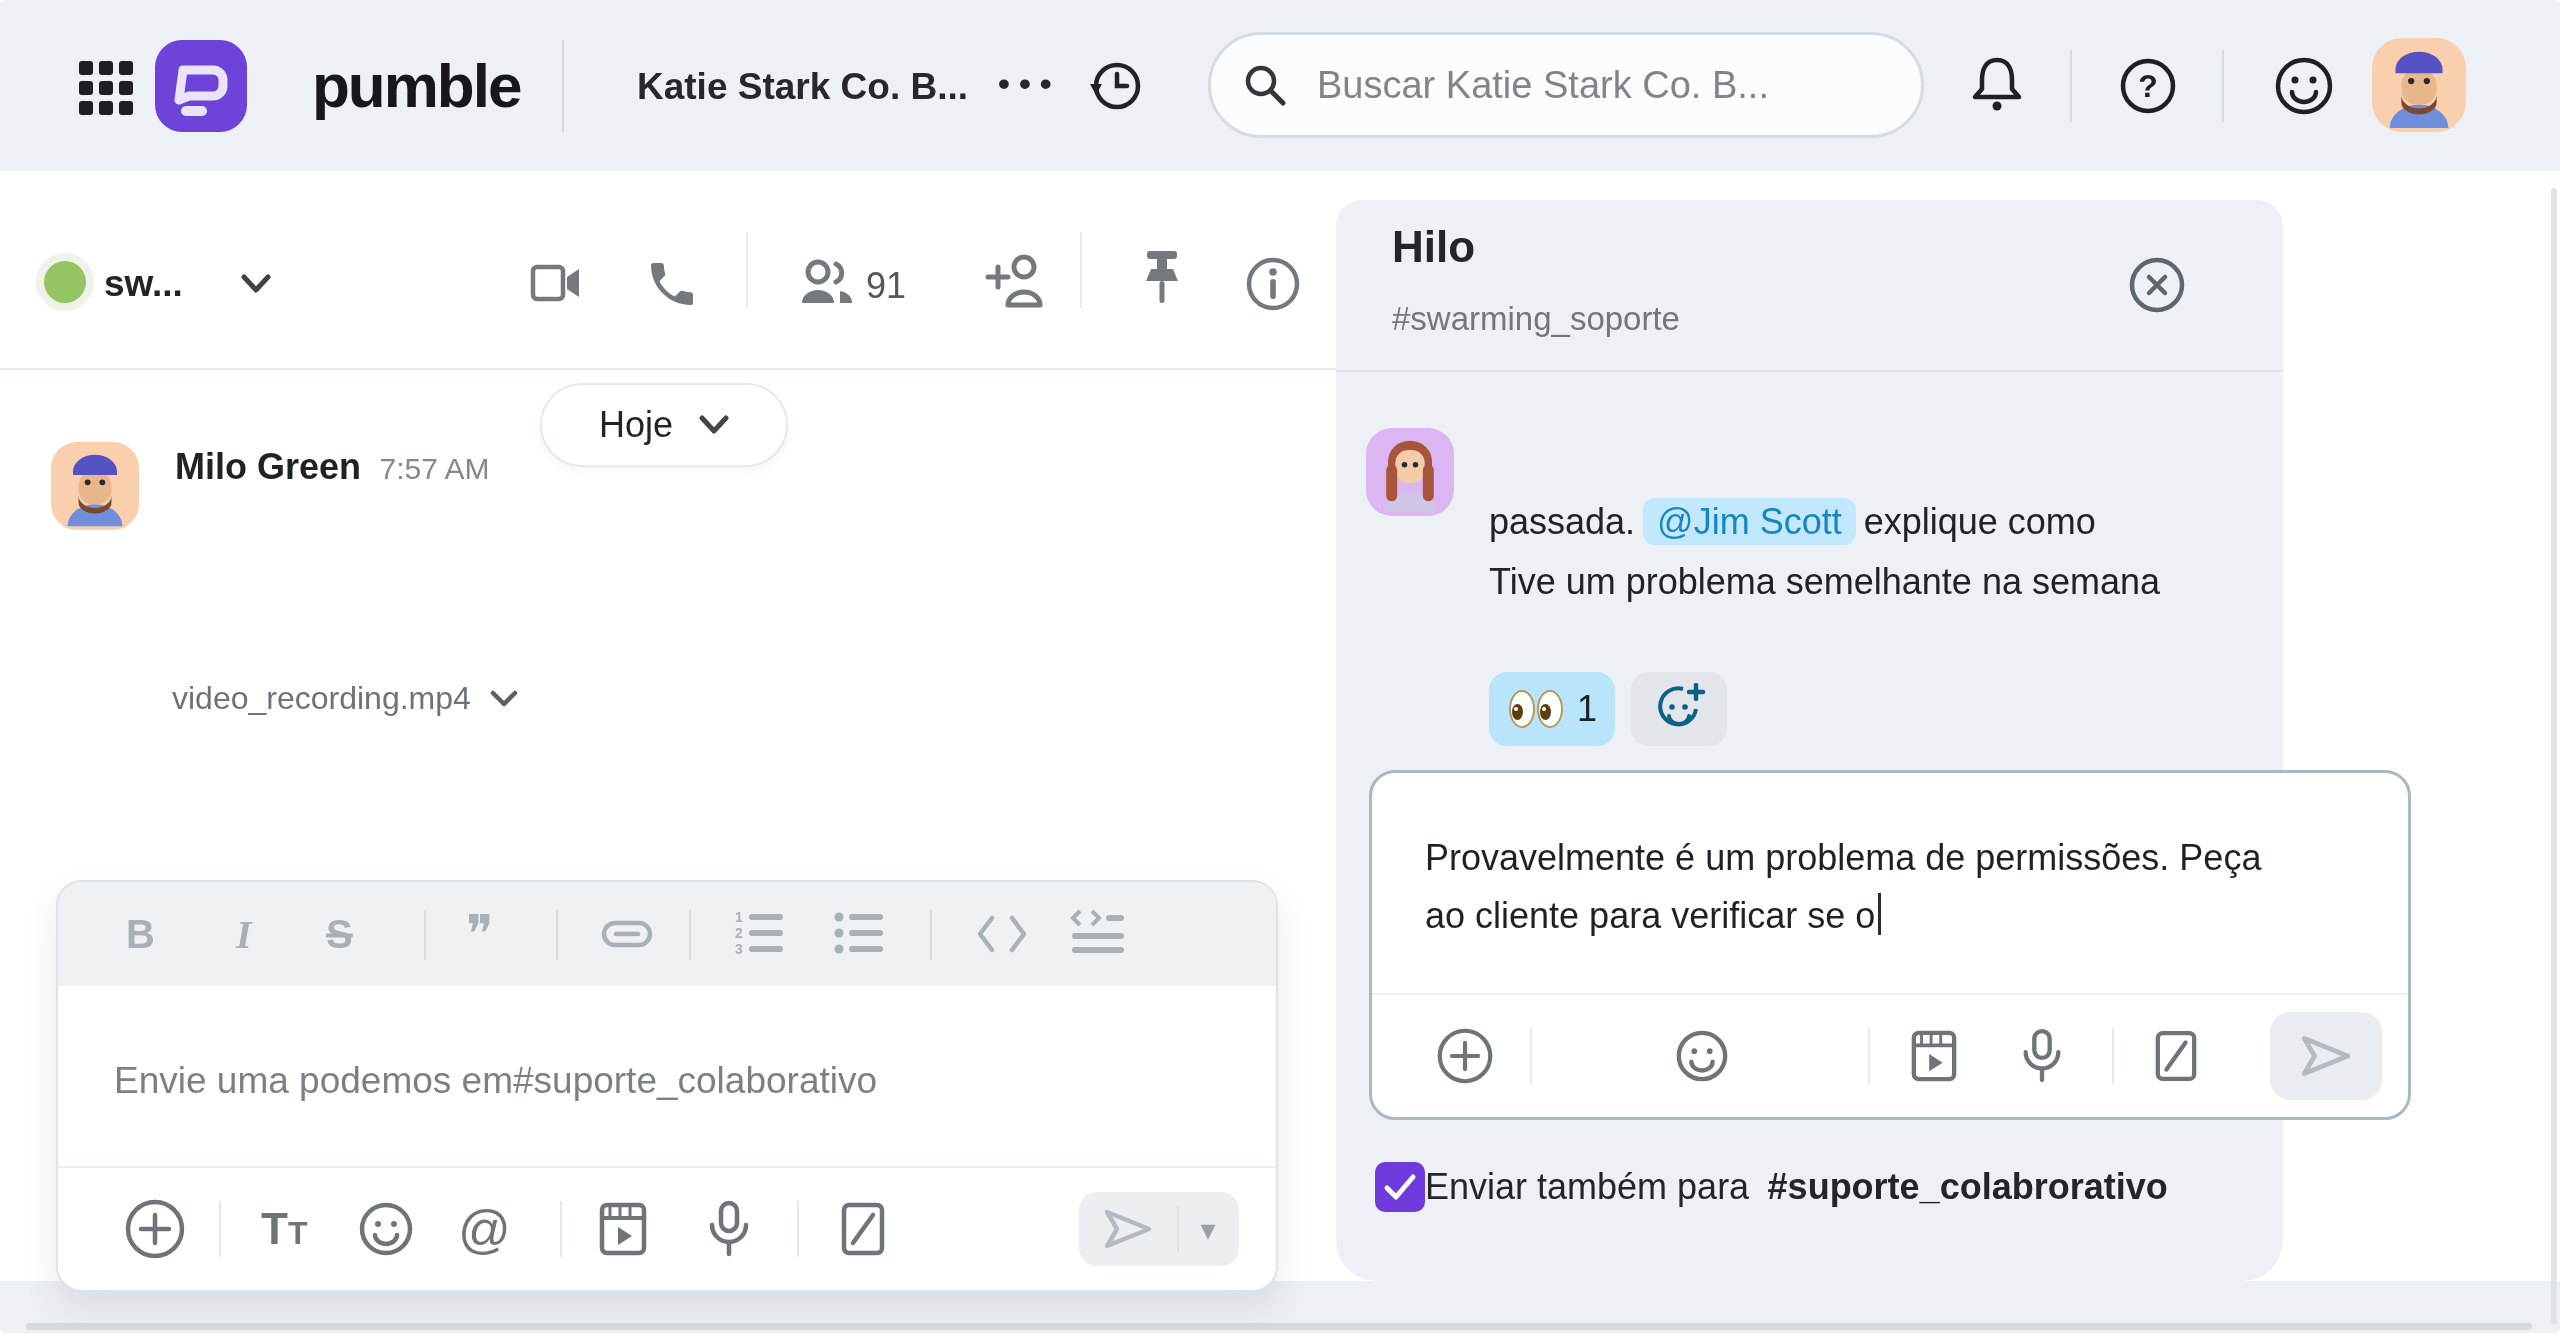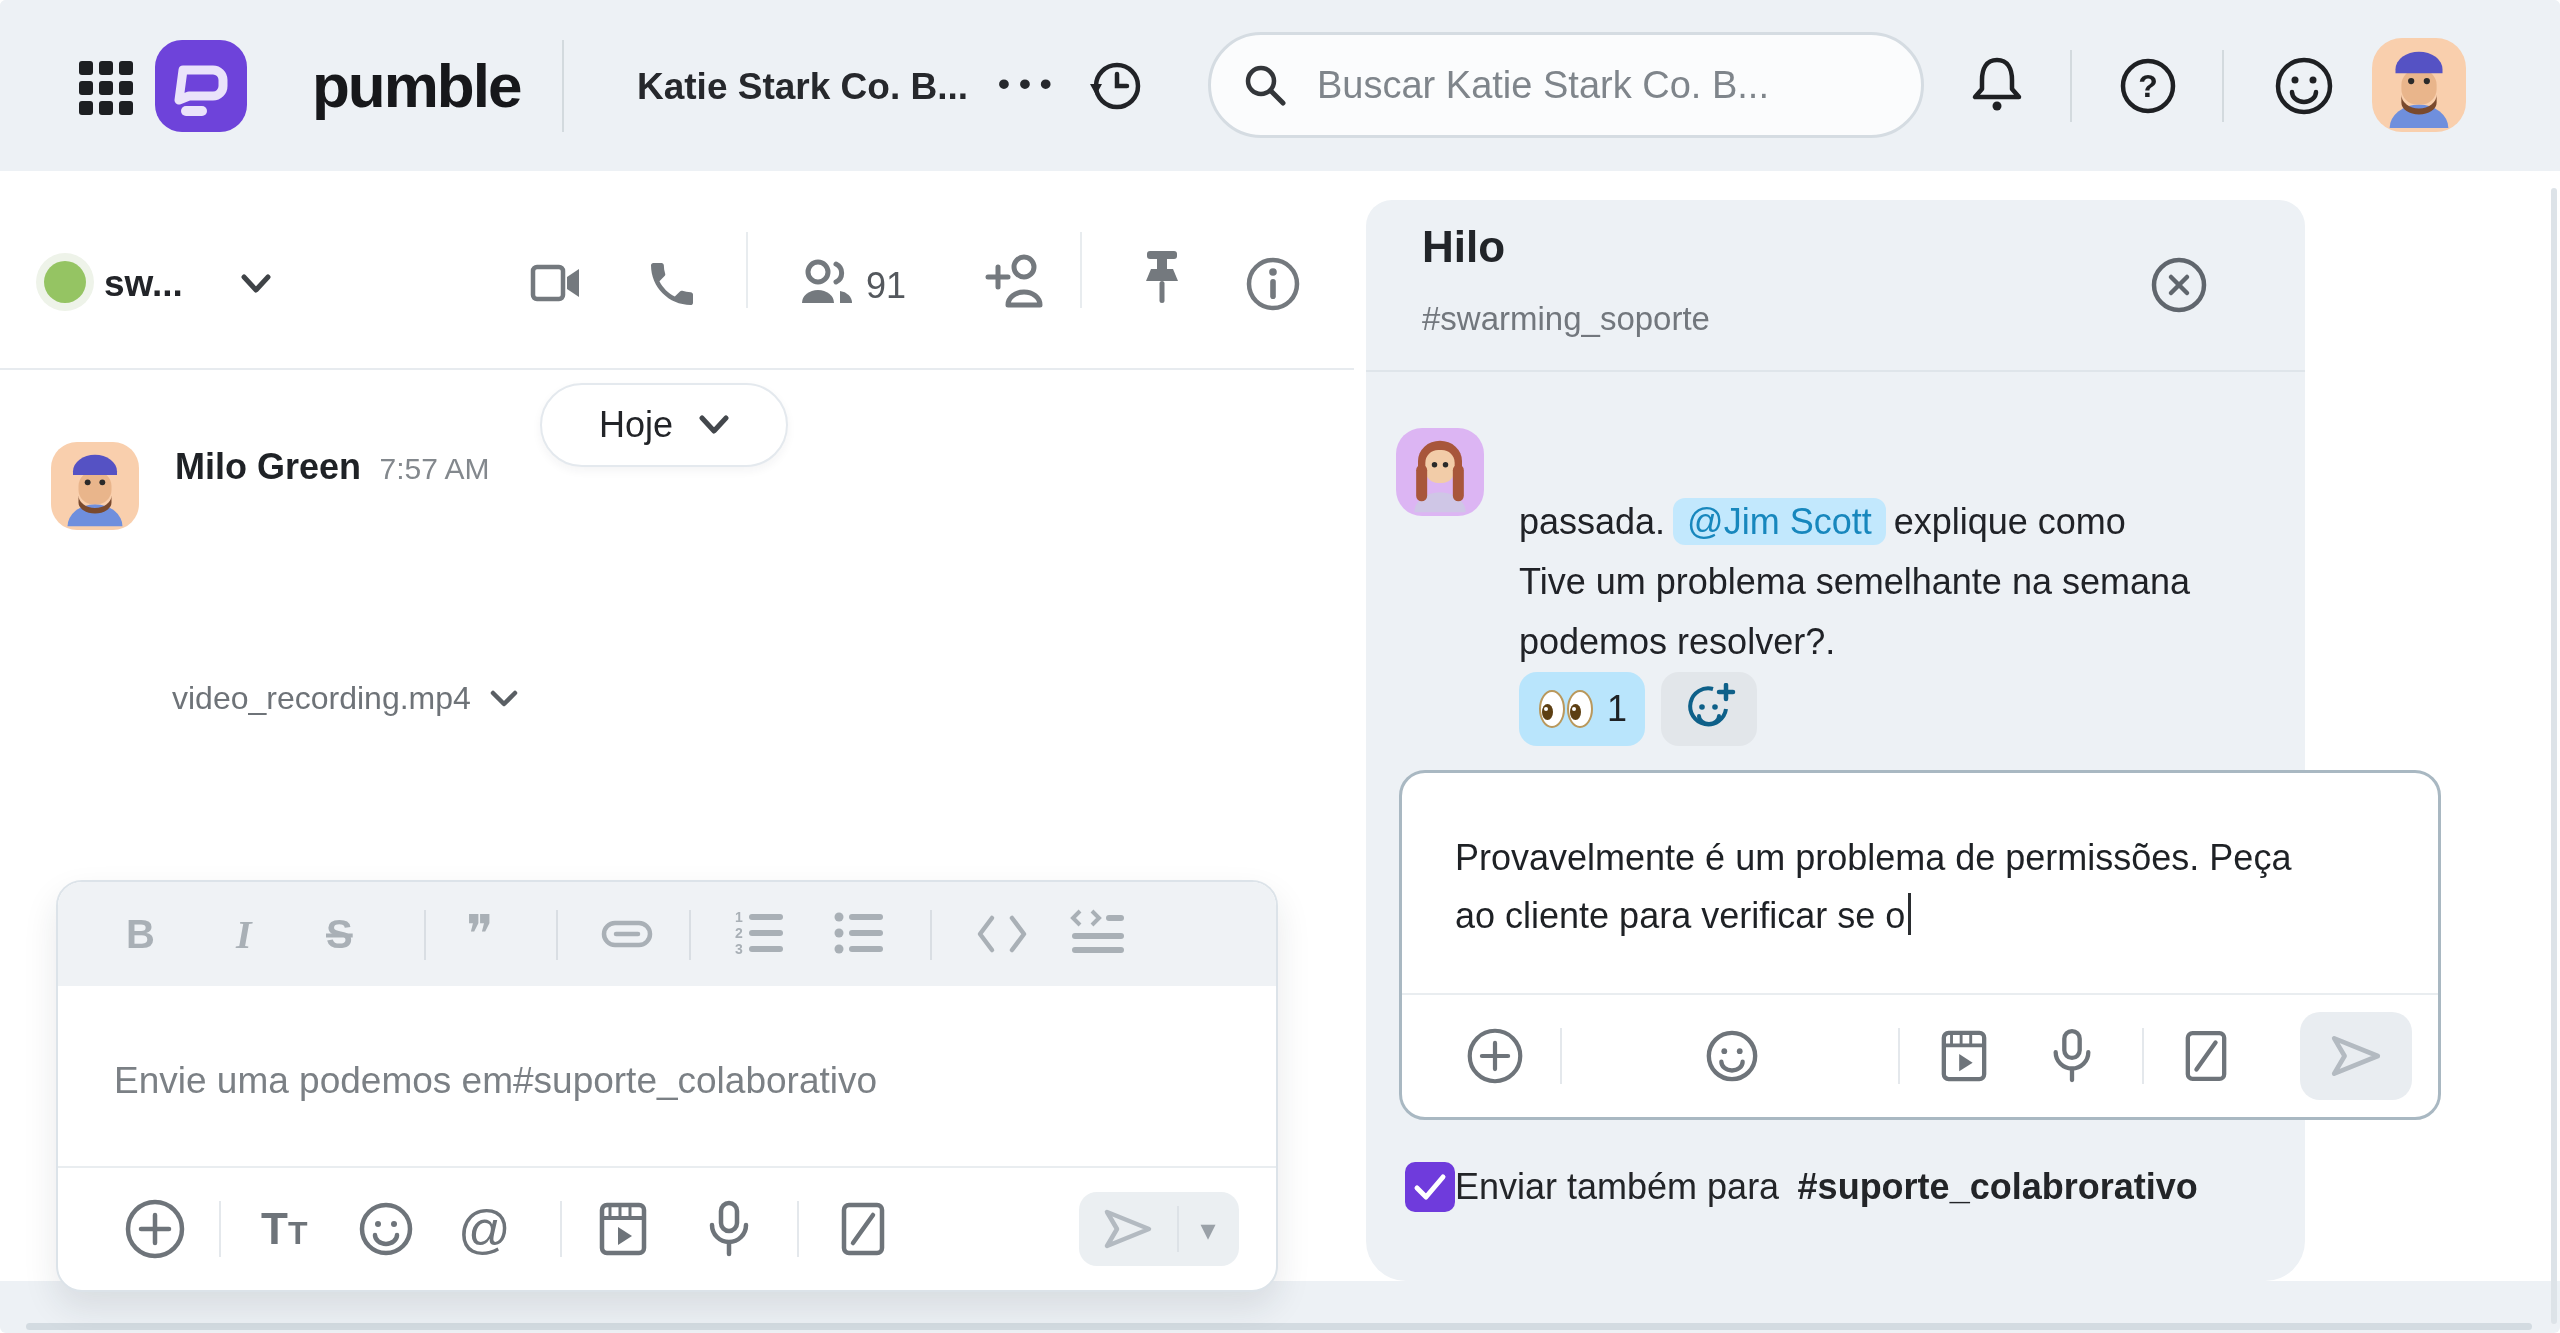--- a/index.html
+++ b/index.html
@@ -50,21 +50,21 @@
   .fmt-letter{font-size:40px;font-weight:700;color:#a9b0b6;}
   .vdiv-fmt{position:absolute;top:28px;width:2px;height:50px;background:#d9dee3;}
   .placeholder{font-size:37px;color:#7b8085;}
   .composer-bottom{left:0;bottom:0;width:100%;height:122px;border-top:2px solid #e9edf0;}
   .row-ico{position:absolute;top:50%;transform:translateY(-50%);color:#6e747a;}
   .vdiv-row{position:absolute;top:50%;transform:translateY(-50%);width:2px;height:56px;background:#e4e8ec;}
   .send-group{position:absolute;top:50%;transform:translateY(-50%);height:74px;border-radius:18px;background:#ebeff2;display:flex;align-items:center;}
   .send-caret{font-size:30px;color:#9aa1a8;}
 
   
-  .thread-panel{left:1366px;top:200px;width:939px;height:1081px;background:#edf1f5;border-radius:26px 26px 40px 40px;}
+  .thread-panel{left:1336px;top:200px;width:939px;height:1081px;background:#edf1f5;border-radius:26px 26px 40px 40px;padding-left:8px;}
   .thread-header{position:absolute;left:0;top:0;width:100%;height:172px;border-bottom:2px solid #dfe5ea;box-sizing:border-box;}
   .thread-title{font-size:44px;font-weight:700;color:#222529;}
   .thread-sub{font-size:33px;color:#72777d;}
   .mention-chip{background:#c2e8fd;color:#1787bd;border-radius:12px;padding:3px 14px;margin:0 8px;}
   .reaction-pill{height:74px;border-radius:18px;display:flex;align-items:center;}
   .reaction-count{font-size:36px;color:#1e2124;}
   .composer-right{left:33px;top:570px;width:1042px;height:350px;border:3px solid #a9b8c2;}
   .typed{font-size:36px;line-height:58px;color:#1e2125;white-space:pre-line;display:inline;}
   .caret-bar{display:inline-block;width:3px;height:42px;background:#2a2d30;vertical-align:-7px;margin-left:3px;}
   .send-square{position:absolute;top:50%;transform:translateY(-50%);right:26px;width:112px;height:88px;border-radius:20px;background:#e9edf1;display:flex;align-items:center;justify-content:center;}
@@ -403,21 +403,20 @@
           <circle cx="27" cy="20" r="1.5" fill="#2a2a2a"></circle>
       </svg>
     </div>
 
 
     <div class="abs" style="left:153px;top:292px;font-size:36px;line-height:60px;color:#202227;">
       <div class="nowrap">
         <span>passada.</span><span class="mention-chip">@Jim Scott</span><span>explique como</span>
       </div>
       <div class="nowrap">Tive um problema semelhante na semana</div>
-      <div class="nowrap">podemos resolver?.</div>
     </div>
 
     <div class="abs" style="left:153px;top:472px;display:flex;gap:16px;">
       <div class="reaction-pill" style="background:#b9e5fc;padding:0 18px;gap:12px;">
         <svg width="58" height="42" viewBox="0 0 58 42">
           <ellipse cx="15" cy="21" rx="12" ry="18" fill="#fff" stroke="#b9985c" stroke-width="2"></ellipse>
           <ellipse cx="10.5" cy="24" rx="5.5" ry="8" fill="#5d3f12"></ellipse>
             <circle cx="9" cy="21" r="2" fill="#fff"></circle>
           <ellipse cx="43" cy="21" rx="12" ry="18" fill="#fff" stroke="#b9985c" stroke-width="2"></ellipse>
           <ellipse cx="38.5" cy="24" rx="5.5" ry="8" fill="#5d3f12"></ellipse>

